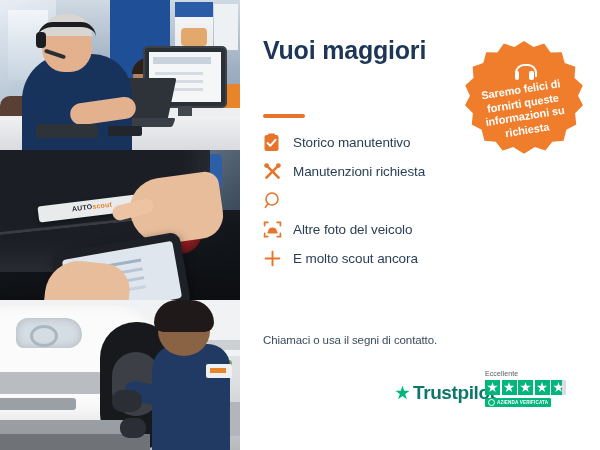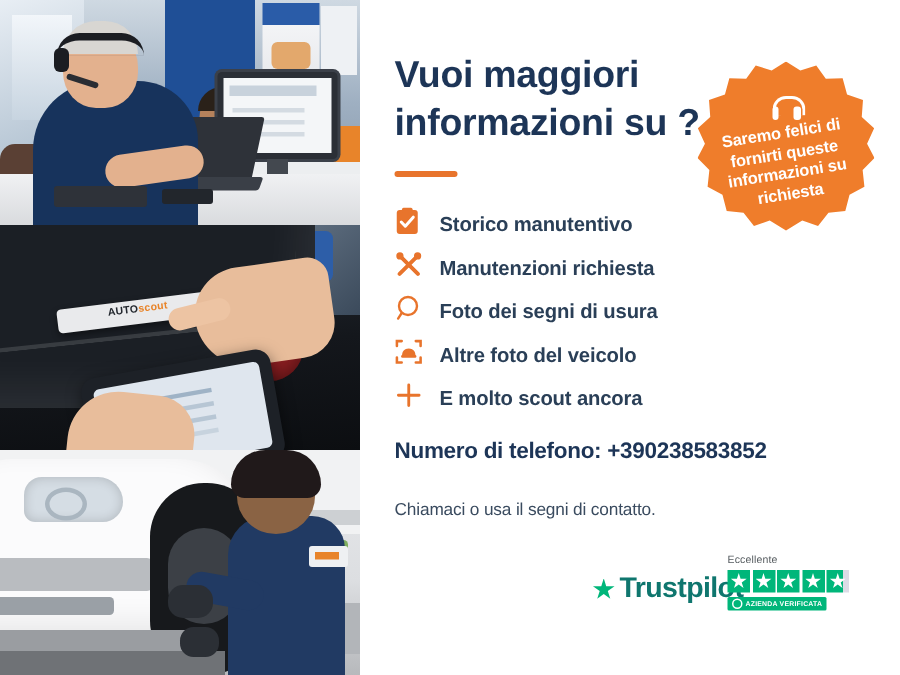--- a/index.html
+++ b/index.html
@@ -141,21 +141,21 @@
   .burst .hs .band{position:absolute;left:0;top:0;width:18px;height:11px;
     border:2.5px solid #fff;border-bottom:none;border-radius:9px 9px 0 0;}
   .burst .hs .e1,.burst .hs .e2{position:absolute;top:7px;width:4.5px;height:9px;background:#fff;border-radius:2px;}
   .burst .hs .e1{left:-0.5px;} .burst .hs .e2{left:14px;}
   .burst .txt{position:absolute;left:10px;top:42px;width:98px;
     transform:rotate(-9deg);text-align:center;color:#ffffff;
     font-size:11px;line-height:13.5px;font-weight:bold;letter-spacing:-.1px;}
 
   
   .list{position:absolute;left:23px;top:128px;width:250px;}
-  .row{display:flex;align-items:flex-end;height:29px;font-weight:bold;}
+  .row{display:flex;align-items:center;height:29px;}
   .ic{width:30px;flex:0 0 30px;display:flex;align-items:center;justify-content:flex-start;color:#e8742c;}
   .row .lab{font-size:13.5px;color:#2a3f57;letter-spacing:-.1px;}
 
   
   .phone{position:absolute;left:23px;top:292px;width:300px;
     font-size:15px;font-weight:bold;color:#1d3557;letter-spacing:-.2px;}
   .sub1{position:absolute;left:23px;top:316px;width:320px;font-size:11.5px;color:#3a4b5f;letter-spacing:-.1px;}
   .sub2{position:absolute;left:23px;top:334px;width:320px;font-size:11.5px;color:#3a4b5f;letter-spacing:-.1px;}
 
   
@@ -254,21 +254,20 @@
       <div class="glove"></div>
       <div class="glove2"></div>
     </div>
 
   </div>
 
   <div class="panel">
 
     <div class="heading">
       <div>Vuoi maggiori</div>
-      <div>informazioni su ?</div>
     </div>
 
     <div class="rule"></div>
 
     <div class="burst">
       <div class="disc"></div>
       <div class="hs">
         <div class="band"></div>
           <div class="e1"></div>
           <div class="e2"></div>
@@ -302,21 +301,20 @@
         <span class="lab">Manutenzioni richiesta</span>
       </div>
 
       <div class="row">
         <span class="ic">
           <svg width="19" height="19" viewBox="0 0 19 19">
             <circle cx="9" cy="8" r="6" stroke="#e8742c" stroke-width="1.6" fill="none"></circle>
             <path d="M4.6 13 L2.4 16.4" stroke="#e8742c" stroke-width="1.6" stroke-linecap="round"></path>
           </svg>
         </span>
-        <span class="lab">Foto dei segni di usura</span>
       </div>
 
       <div class="row">
         <span class="ic">
           <svg width="19" height="19" viewBox="0 0 19 19">
             <g stroke="#e8742c" stroke-width="1.7" fill="none" stroke-linecap="round">
               <path d="M1.6 5.6 V2.4 H4.8"></path>
                 <path d="M14.2 2.4 H17.4 V5.6"></path>
               <path d="M17.4 13.4 V16.6 H14.2"></path>
                 <path d="M4.8 16.6 H1.6 V13.4"></path>
@@ -332,23 +330,20 @@
         <span class="ic">
           <svg width="19" height="19" viewBox="0 0 19 19">
             <path d="M9.5 2.6 V16.4 M2.6 9.5 H16.4" stroke="#e8742c" stroke-width="1.9" stroke-linecap="round"></path>
           </svg>
         </span>
         <span class="lab">E molto scout ancora</span>
       </div>
 
     </div>
 
-    <div class="phone">
-      <span>Numero di telefono: </span><span>+390238583852</span>
-    </div>
 
     <div class="sub2">Chiamaci o usa il segni di contatto.</div>
 
     <div class="tp">
       <div class="logo">
         <span class="star"></span>
         <span class="name">Trustpilot</span>
       </div>
       <div class="ecc">Eccellente</div>
       <div class="stars">

